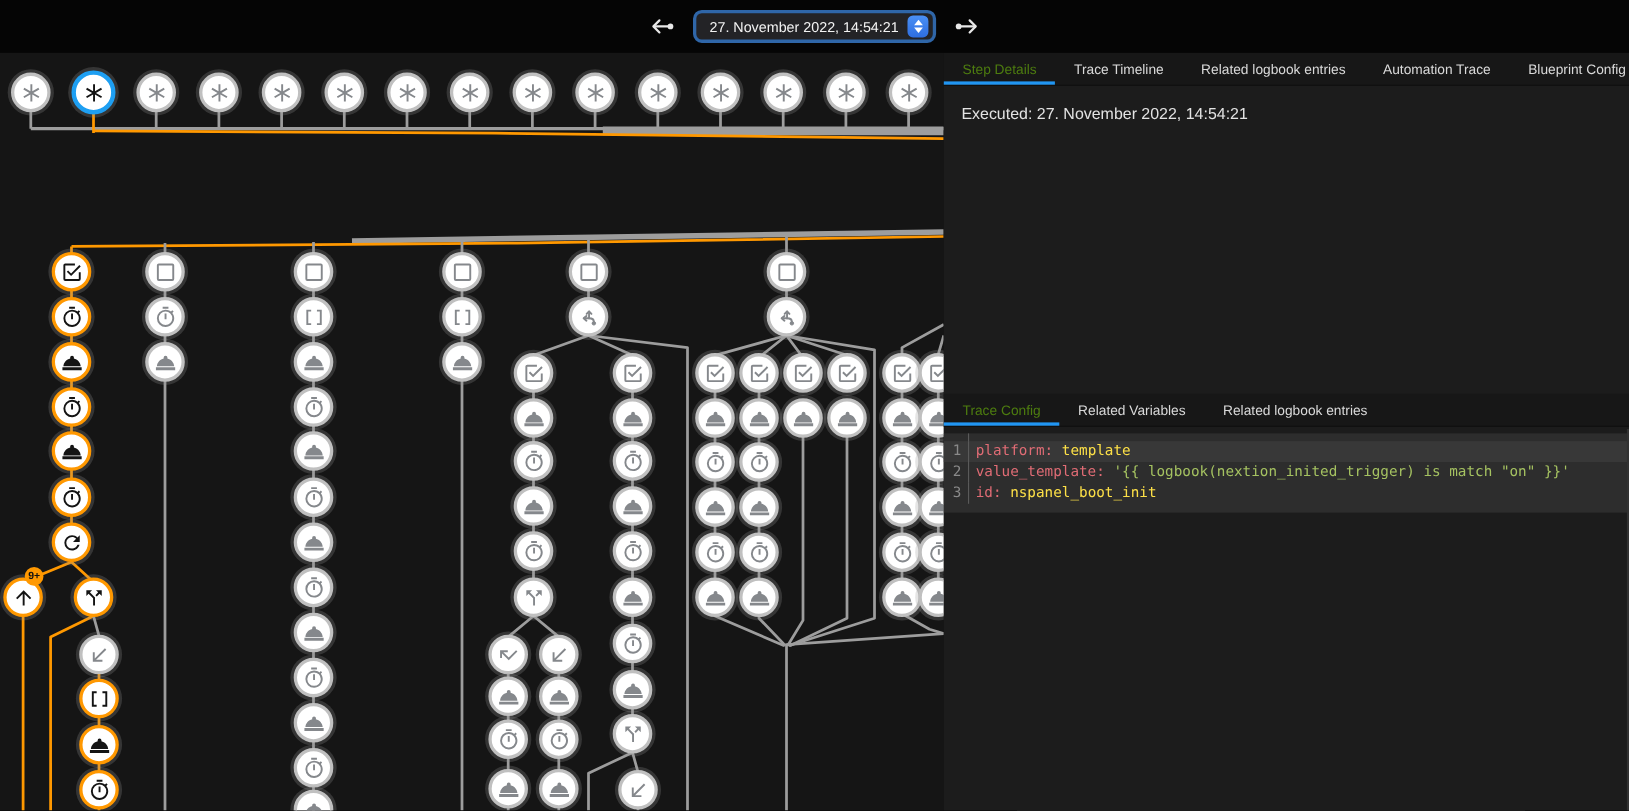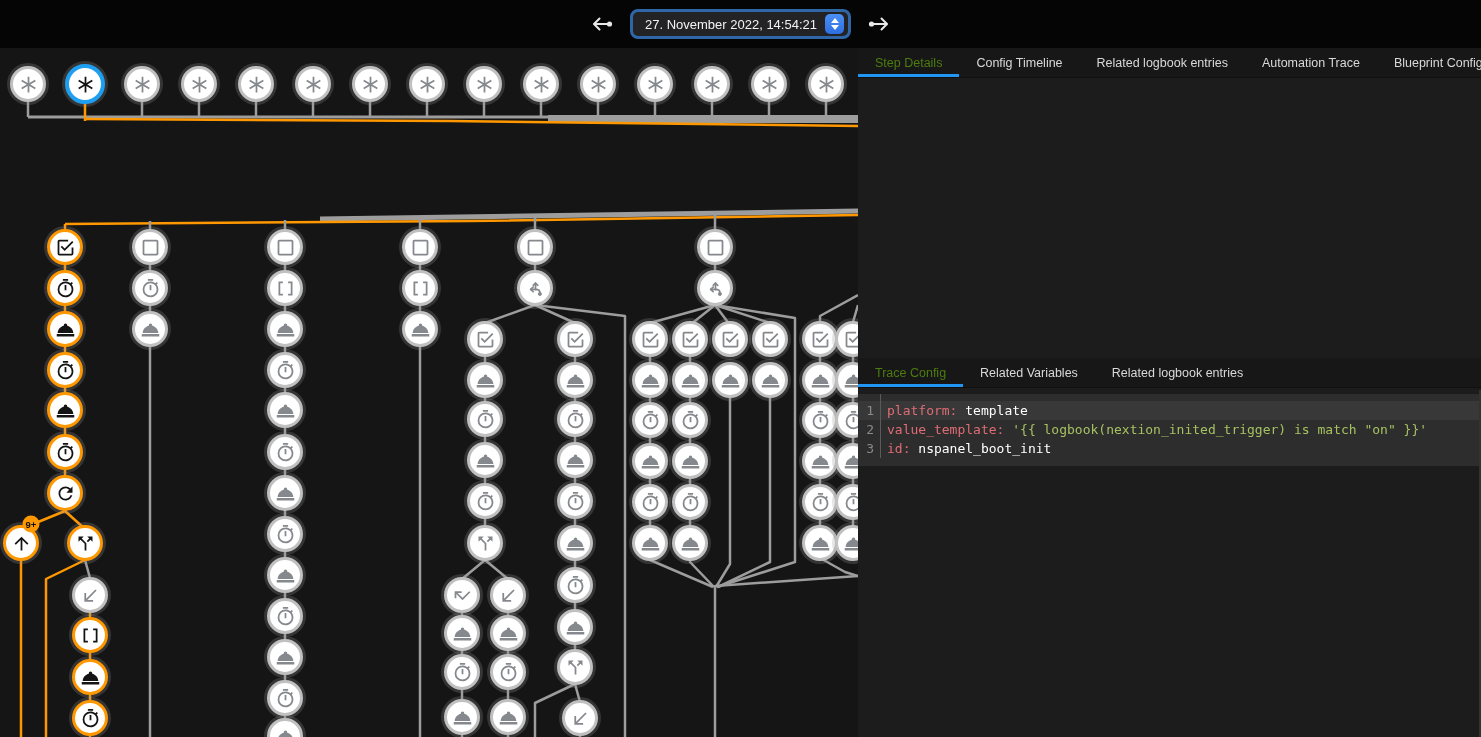--- a/index.html
+++ b/index.html
@@ -42,21 +42,21 @@
   
   #code{background:#2d2d2d;padding:7px 0 8px 0;margin-top:6px;font-family:"DejaVu Sans Mono",monospace;
         font-size:13px;line-height:19px;position:relative;cursor:text;}
   .crow{display:flex;}
   .crow.hl{background:#383838;}
   .gut{width:16px;text-align:right;color:#8a8a8a;flex:0 0 16px;}
   .gutb{width:6px;border-right:1px solid #5a5a5a;flex:0 0 6px;height:19px;}
   .gtop{position:absolute;left:22px;top:0;height:7px;border-right:1px solid #5a5a5a;width:0;}
   .ctext{padding-left:6px;white-space:pre;}
   .tk-key{color:#e06c75;}
-  .tk-plain{color:#ffffff;}
+  .tk-plain{color:#fde047;}
   .tk-string{color:#a5c261;}
   #edge-strip{position:absolute;right:0;top:342px;bottom:0;width:2px;background:#323232;}
 </style>
 </head>
 <body>
 <div id="app">
 
 <div id="topbar">
   <div class="raybtn">
     <svg viewBox="0 0 24 24" width="26" height="24">
@@ -883,25 +883,26 @@
             </svg>
           </span>
         </div>
         <div class="badge" style="left:31px;top:476px">9+</div>
       </div>
 </div>
 
 <div id="panel">
   <div class="tabbar">
     <div class="tab active">Step Details</div>
-    <div class="tab">Config Timeline</div>
+    <div class="tab">Trace Timeline</div>
     <div class="tab">Related logbook entries</div>
     <div class="tab">Automation Trace</div>
     <div class="tab">Blueprint Config</div>
   </div>
+  <div id="executed">Executed: 27. November 2022, 14:54:21</div>
 
   <div id="bottom-section">
     <div class="tabbar">
       <div class="tab active">Trace Config</div>
       <div class="tab">Related Variables</div>
       <div class="tab">Related logbook entries</div>
     </div>
     <div id="code">
           <div class="gtop"></div>
           <div class="crow hl">

